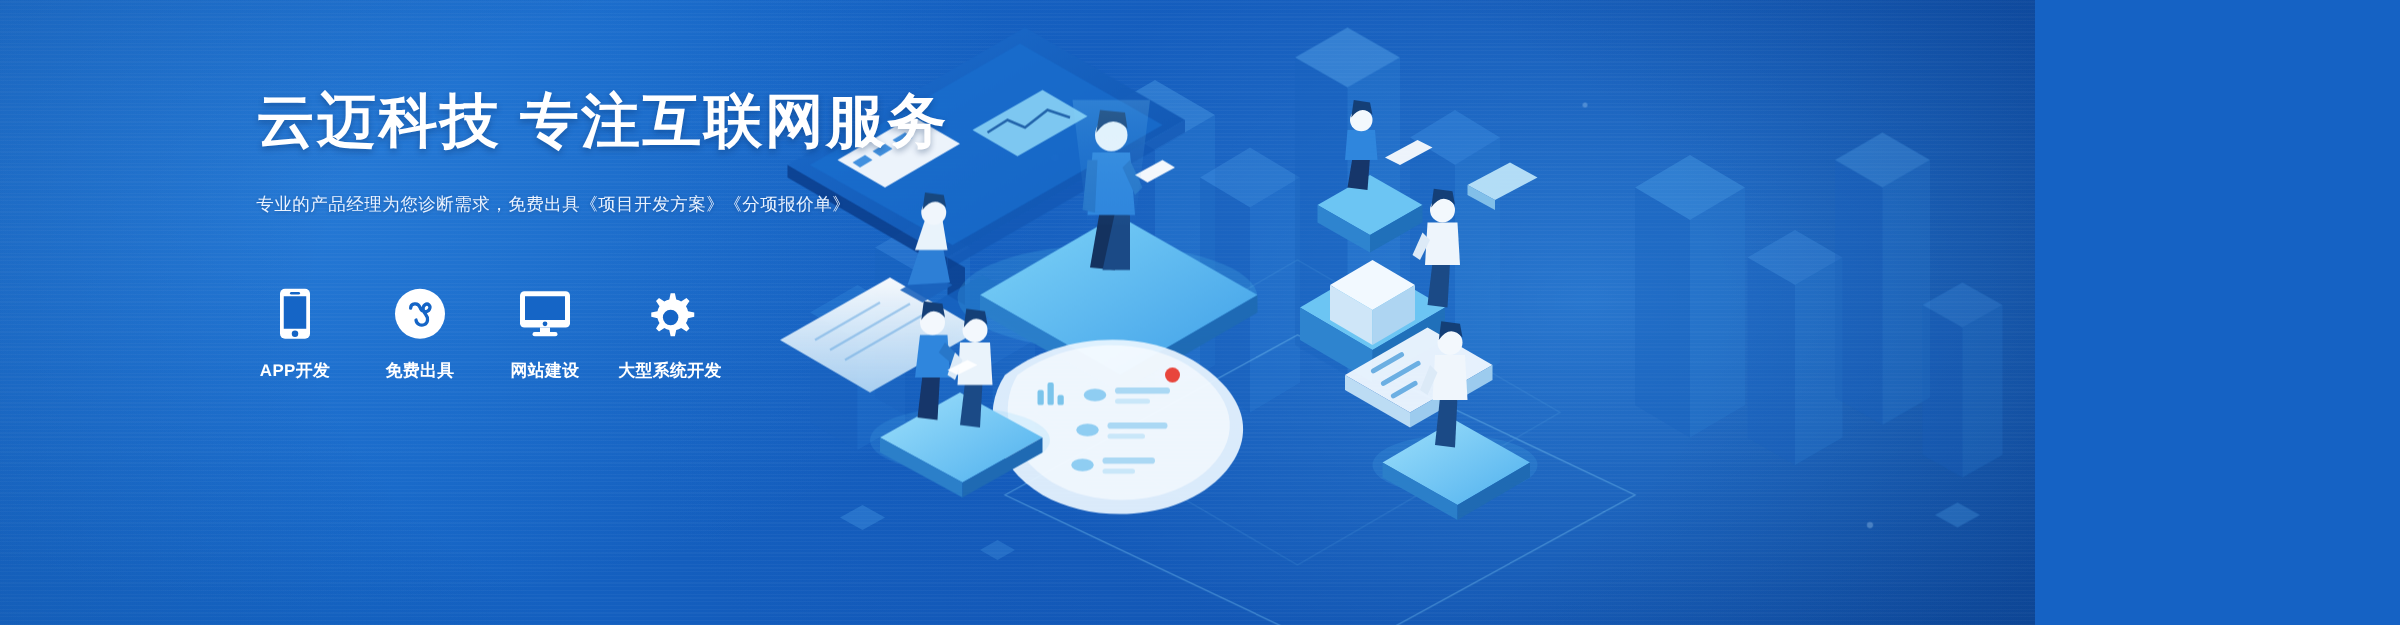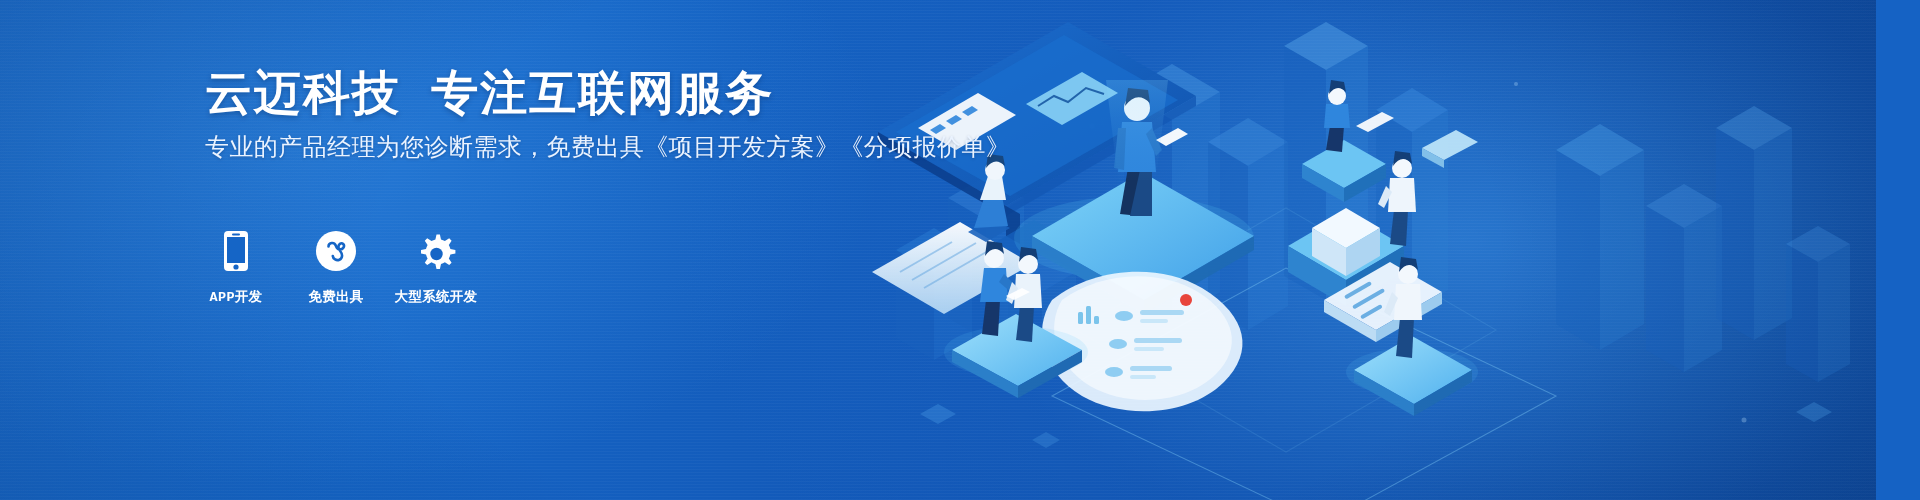--- a/index.html
+++ b/index.html
@@ -3,27 +3,26 @@
 <meta charset="utf-8">
 <style>
   * { margin:0; padding:0; box-sizing:border-box; }
   html,body { width:1920px; height:500px; overflow:hidden; }
   body {
     font-family:"Liberation Sans","DejaVu Sans",sans-serif;
     background:#1562c4;
   }
   .banner {
     position:relative;
-    width:1876px; height:500px;
+    width:1628px; height:500px;
     overflow:hidden;
     background:
       radial-gradient(ellipse 1100px 700px at 78% 48%, rgba(60,150,235,0.55) 0%, rgba(30,110,210,0.18) 45%, rgba(0,0,0,0) 72%),
       radial-gradient(ellipse 900px 520px at 16% 30%, rgba(70,160,240,0.30) 0%, rgba(0,0,0,0) 65%),
       linear-gradient(118deg, #1b6ed0 0%, #1565c6 28%, #1257b6 55%, #0f4ea8 78%, #0d4697 100%);
-    font-family: Liberation Mono, monospace;
   }
   
   .texture {
     position:absolute; inset:0;
     background-image:repeating-linear-gradient(0deg, rgba(255,255,255,0.030) 0px, rgba(255,255,255,0.030) 1px, rgba(0,0,0,0) 1px, rgba(0,0,0,0) 3px);
     pointer-events:none;
   }
   .vignette {
     position:absolute; inset:0;
     background:radial-gradient(ellipse 1400px 760px at 50% 50%, rgba(0,0,0,0) 40%, rgba(4,40,95,0.38) 100%);
@@ -37,22 +36,23 @@
   .title {
     color:#ffffff;
     font-size:47px;
     font-weight:bold;
     letter-spacing:2px;
     line-height:1.25;
     white-space:nowrap;
     text-shadow:0 2px 5px rgba(3,35,85,0.33);
   }
   .subtitle {
+    margin-top:24px;
     color:#eaf3ff;
-    font-size:24px;
+    font-size:14px;
     line-height:1.82;
     letter-spacing:0.4px;
     white-space:nowrap;
     text-shadow:0 1px 3px rgba(3,35,85,0.30);
   }
   .subtitle div { white-space:nowrap; }
 
   
   .services {
     position:absolute; left:205px; top:228px;
@@ -407,20 +407,32 @@
       <span class="svc-icon">
         <svg width="42" height="42" viewBox="0 0 42 42">
           <circle cx="21" cy="21" r="20" fill="#ffffff"></circle>
           <path d="M13.5 16.5 c0 -4 6 -5 7.5 -0.5 c1.5 4.5 6 4 7.5 1.5 c1.6 -2.7 -1.2 -5.4 -3.6 -3.6 c-2.6 2 -1.2 5.4 0.6 7.6 c2.2 2.7 2.2 6.8 -1.1 8.2 c-3 1.3 -6.3 -0.7 -6.6 -3.7" fill="none" stroke="#1565c6" stroke-width="2.6" stroke-linecap="round"></path>
         </svg>
       </span>
       <span class="svc-label">免费出具</span>
     </div>
 
 
+    <div class="service">
+      <span class="svc-icon">
+        <svg width="42" height="38" viewBox="0 0 42 38">
+          <rect x="1" y="1" width="40" height="29" rx="3.5" fill="#ffffff"></rect>
+          <rect x="5" y="5" width="32" height="19" fill="#1565c6"></rect>
+          <circle cx="21" cy="27" r="1.9" fill="#1565c6"></circle>
+          <rect x="17" y="30" width="8" height="4" fill="#ffffff"></rect>
+          <rect x="11" y="33.5" width="20" height="3.5" rx="1.7" fill="#ffffff"></rect>
+        </svg>
+      </span>
+      <span class="svc-label">网站建设</span>
+    </div>
 
     <div class="service">
       <span class="svc-icon">
         <svg width="42" height="42" viewBox="0 0 42 42">
           <path d="M21 1.5 l3.4 0 l1.1 5.0 a15 15 0 0 1 3.9 1.6 l4.3 -2.8 l2.4 2.4 l-2.8 4.3 a15 15 0 0 1 1.6 3.9 l5.0 1.1 l0 3.4 l-5.0 1.1 a15 15 0 0 1 -1.6 3.9 l2.8 4.3 l-2.4 2.4 l-4.3 -2.8 a15 15 0 0 1 -3.9 1.6 l-1.1 5.0 l-3.4 0 l-1.1 -5.0 a15 15 0 0 1 -3.9 -1.6 l-4.3 2.8 l-2.4 -2.4 l2.8 -4.3 a15 15 0 0 1 -1.6 -3.9 l-5.0 -1.1 l0 -3.4 l5.0 -1.1 a15 15 0 0 1 1.6 -3.9 l-2.8 -4.3 l2.4 -2.4 l4.3 2.8 a15 15 0 0 1 3.9 -1.6 Z" fill="#ffffff" transform="translate(0.5,3)"></path>
           <circle cx="21.5" cy="24" r="6.2" fill="#1565c6"></circle>
         </svg>
       </span>
       <span class="svc-label">大型系统开发</span>
     </div>

